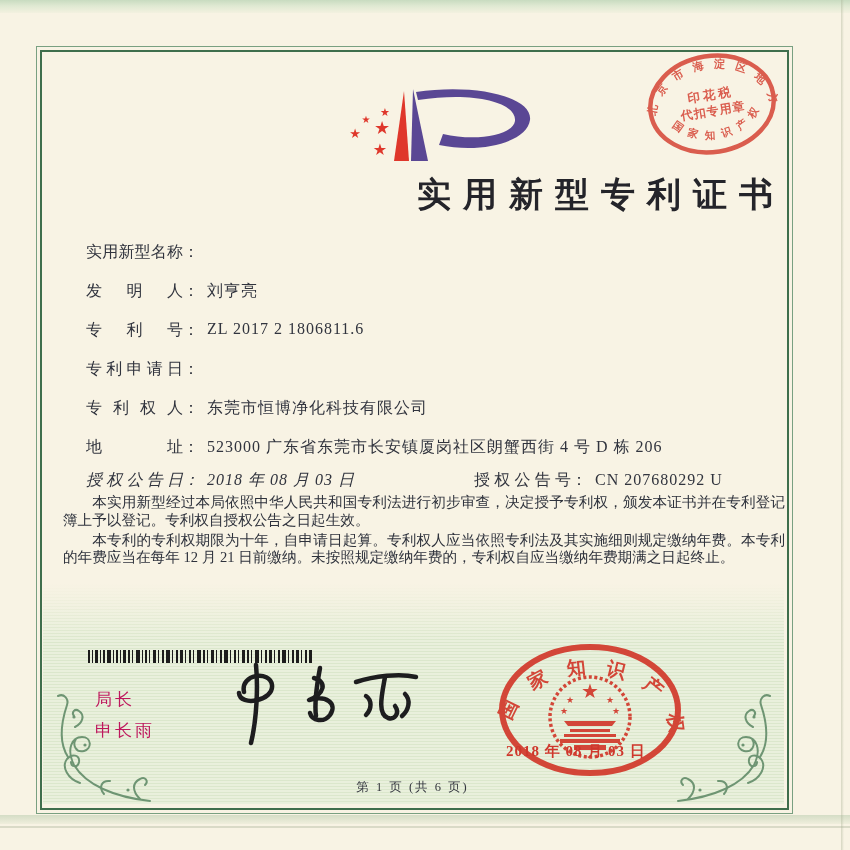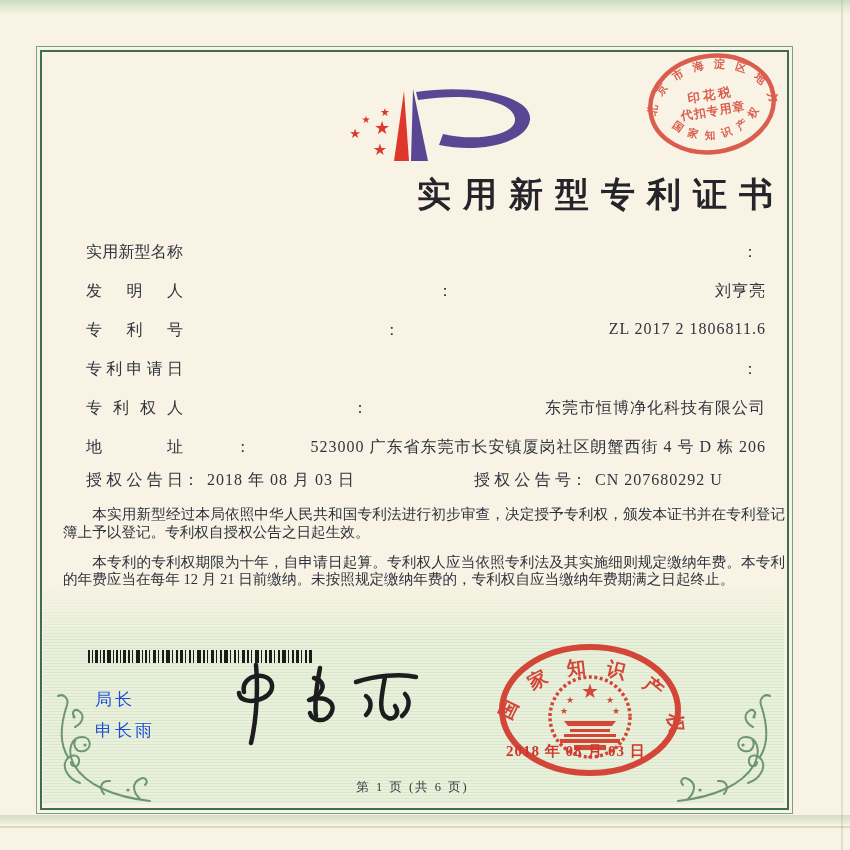--- a/index.html
+++ b/index.html
@@ -32,34 +32,34 @@
     border:1px solid #79a081;}
 
   .cert-no{position:absolute;left:74px;top:88px;font-size:17px;letter-spacing:5px;color:#3a3d48;}
 
   .logo{position:absolute;left:336px;top:83px;width:202px;height:84px;}
 
   .title{position:absolute;left:40px;top:172px;width:745px;text-align:right;
     font-size:34px;font-weight:bold;letter-spacing:12px;color:#24242a;text-indent:12px;}
 
   .fields{position:absolute;left:86px;top:242px;width:680px;font-size:16px;color:#31343e;}
-  .frow{display:flex;height:23px;margin-bottom:16px;white-space:nowrap;justify-content:space-between;}
+  .frow{display:flex;height:23px;margin-bottom:16px;white-space:nowrap;}
   .flabel{display:inline-block;width:97px;text-align:justify;text-align-last:justify;flex:0 0 97px;}
   .fcolon{display:inline-block;margin-right:8px;}
   .fvalue{letter-spacing:1px;}
   .grant-row{position:absolute;left:86px;top:470px;width:690px;font-size:16px;color:#31343e;white-space:nowrap;}
-  .grant-first{display:inline-block;width:384px;}
+  .grant-first{display:inline-block;width:384px;font-style:italic;}
 
   .body-text{position:absolute;left:63px;top:494px;width:722px;
     font-size:14.6px;line-height:17.8px;color:#2e323c;text-align:justify;}
-  .body-text p{margin:12px 0 2px 0;text-indent:2em;}
+  .body-text p{margin:0 0 2px 0;text-indent:2em;}
 
   .barcode{position:absolute;left:88px;top:650px;width:224px;height:13px;}
 
-  .official{position:absolute;left:95px;top:684px;font-size:17px;color:#1d4ed8;line-height:31px;letter-spacing:3px;}
+  .official{position:absolute;left:95px;top:684px;font-size:17px;color:#be185d;line-height:31px;letter-spacing:3px;}
   .signature{position:absolute;left:214px;top:658px;width:212px;height:92px;}
 
   .seal{position:absolute;left:494px;top:641px;width:192px;height:138px;opacity:.93;}
   .seal-date{position:absolute;left:506px;top:742px;width:200px;font-size:15px;color:#cf372c;
     letter-spacing:1px;white-space:nowrap;font-weight:bold;}
 
   .tax-stamp{position:absolute;left:644px;top:48px;width:136px;height:112px;
     transform:rotate(-9deg);opacity:.88;}
 
   .footer{position:absolute;left:40px;top:779px;width:745px;text-align:center;

